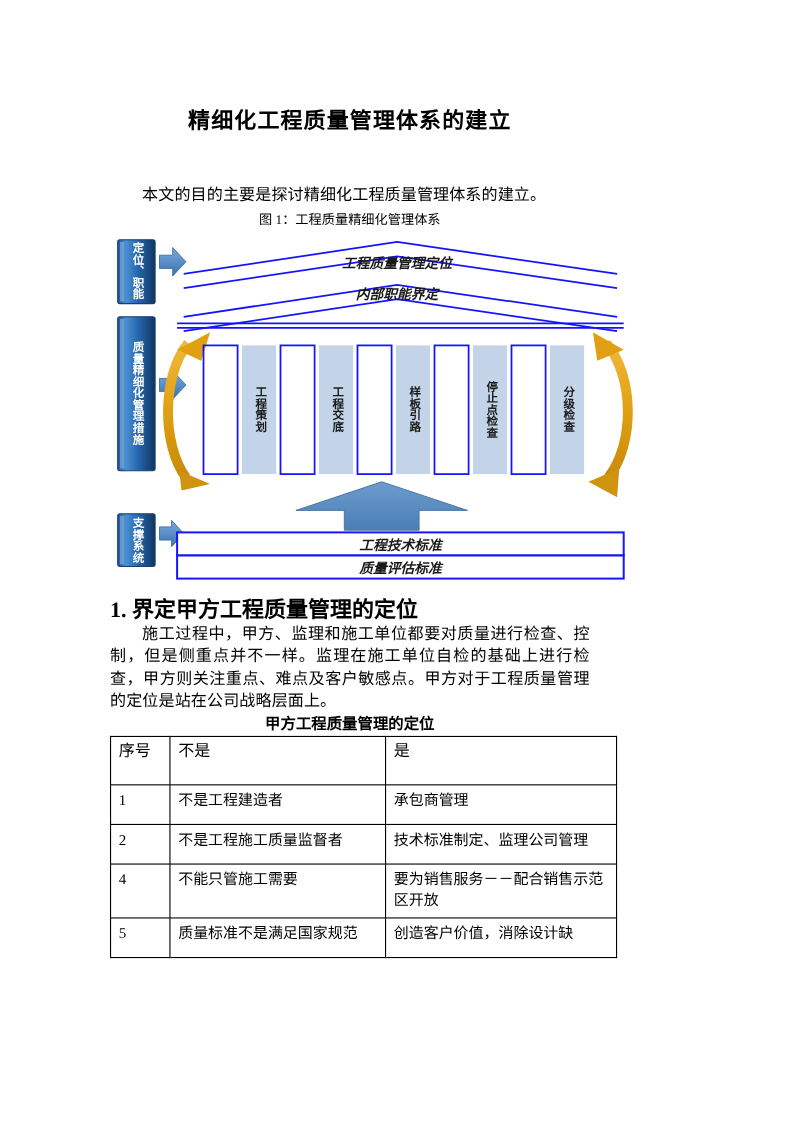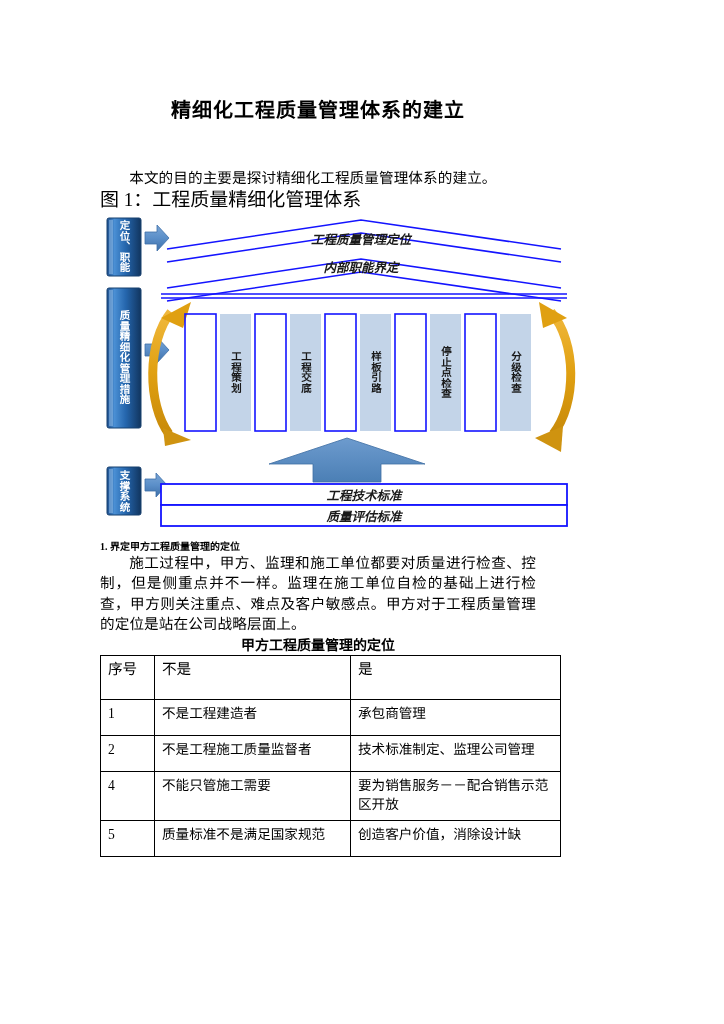--- a/index.html
+++ b/index.html
@@ -44,21 +44,22 @@
     font-size: 14.6px;
     line-height: 20.6px;
     text-align: justify;
     text-justify: inter-ideograph;
     text-indent: 2em;
     letter-spacing: 0.1px;
   }
 
   
   .fig-caption {
-    font-size: 19px;
+    text-align: center;
+    font-size: 12px;
     line-height: 20px;
     margin: 0;
     padding-top: 1px;
   }
 
   
   .diagram {
     position: relative;
     width: 524px;
     height: 320px;
@@ -101,21 +102,21 @@
     color: #1a1a1a;
     display: flex;
     align-items: center;
     justify-content: center;
     white-space: nowrap;
     font-style: italic;
   }
 
   
   .sec-heading {
-    font-size: 10px;
+    font-size: 20px;
     font-weight: bold;
     margin: 0;
     padding-top: 6px;
     font-family: "Liberation Serif", "DejaVu Serif", serif;
   }
 
   
   .table-title {
     text-align: center;
     font-size: 14px;

